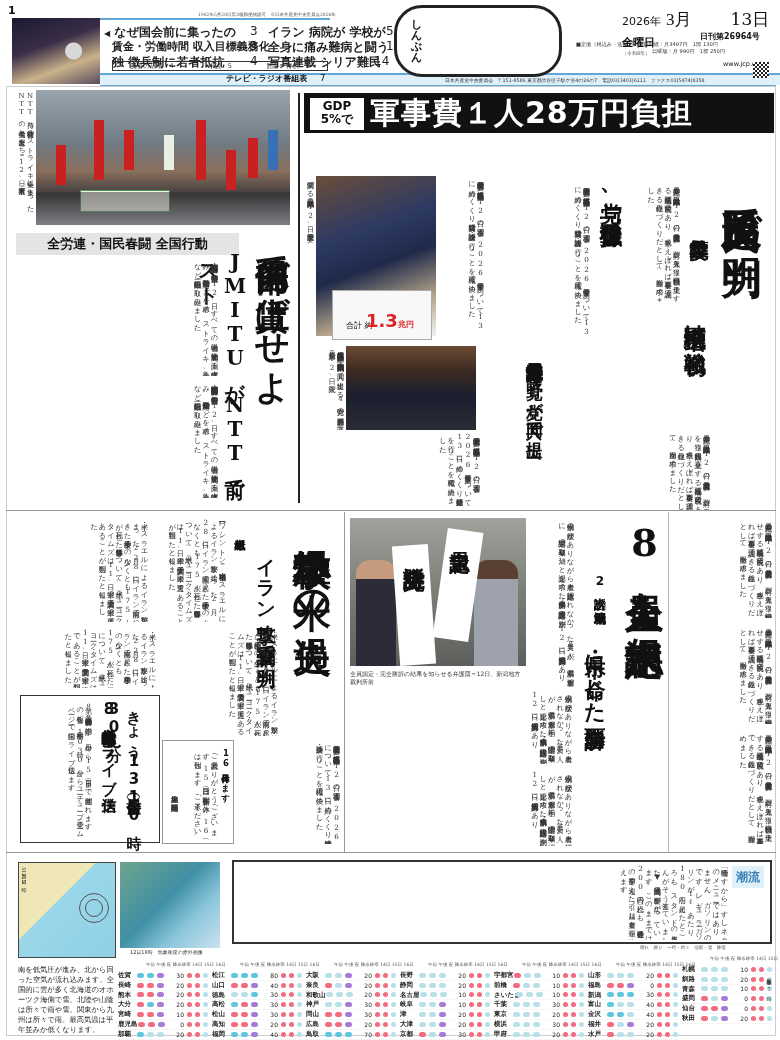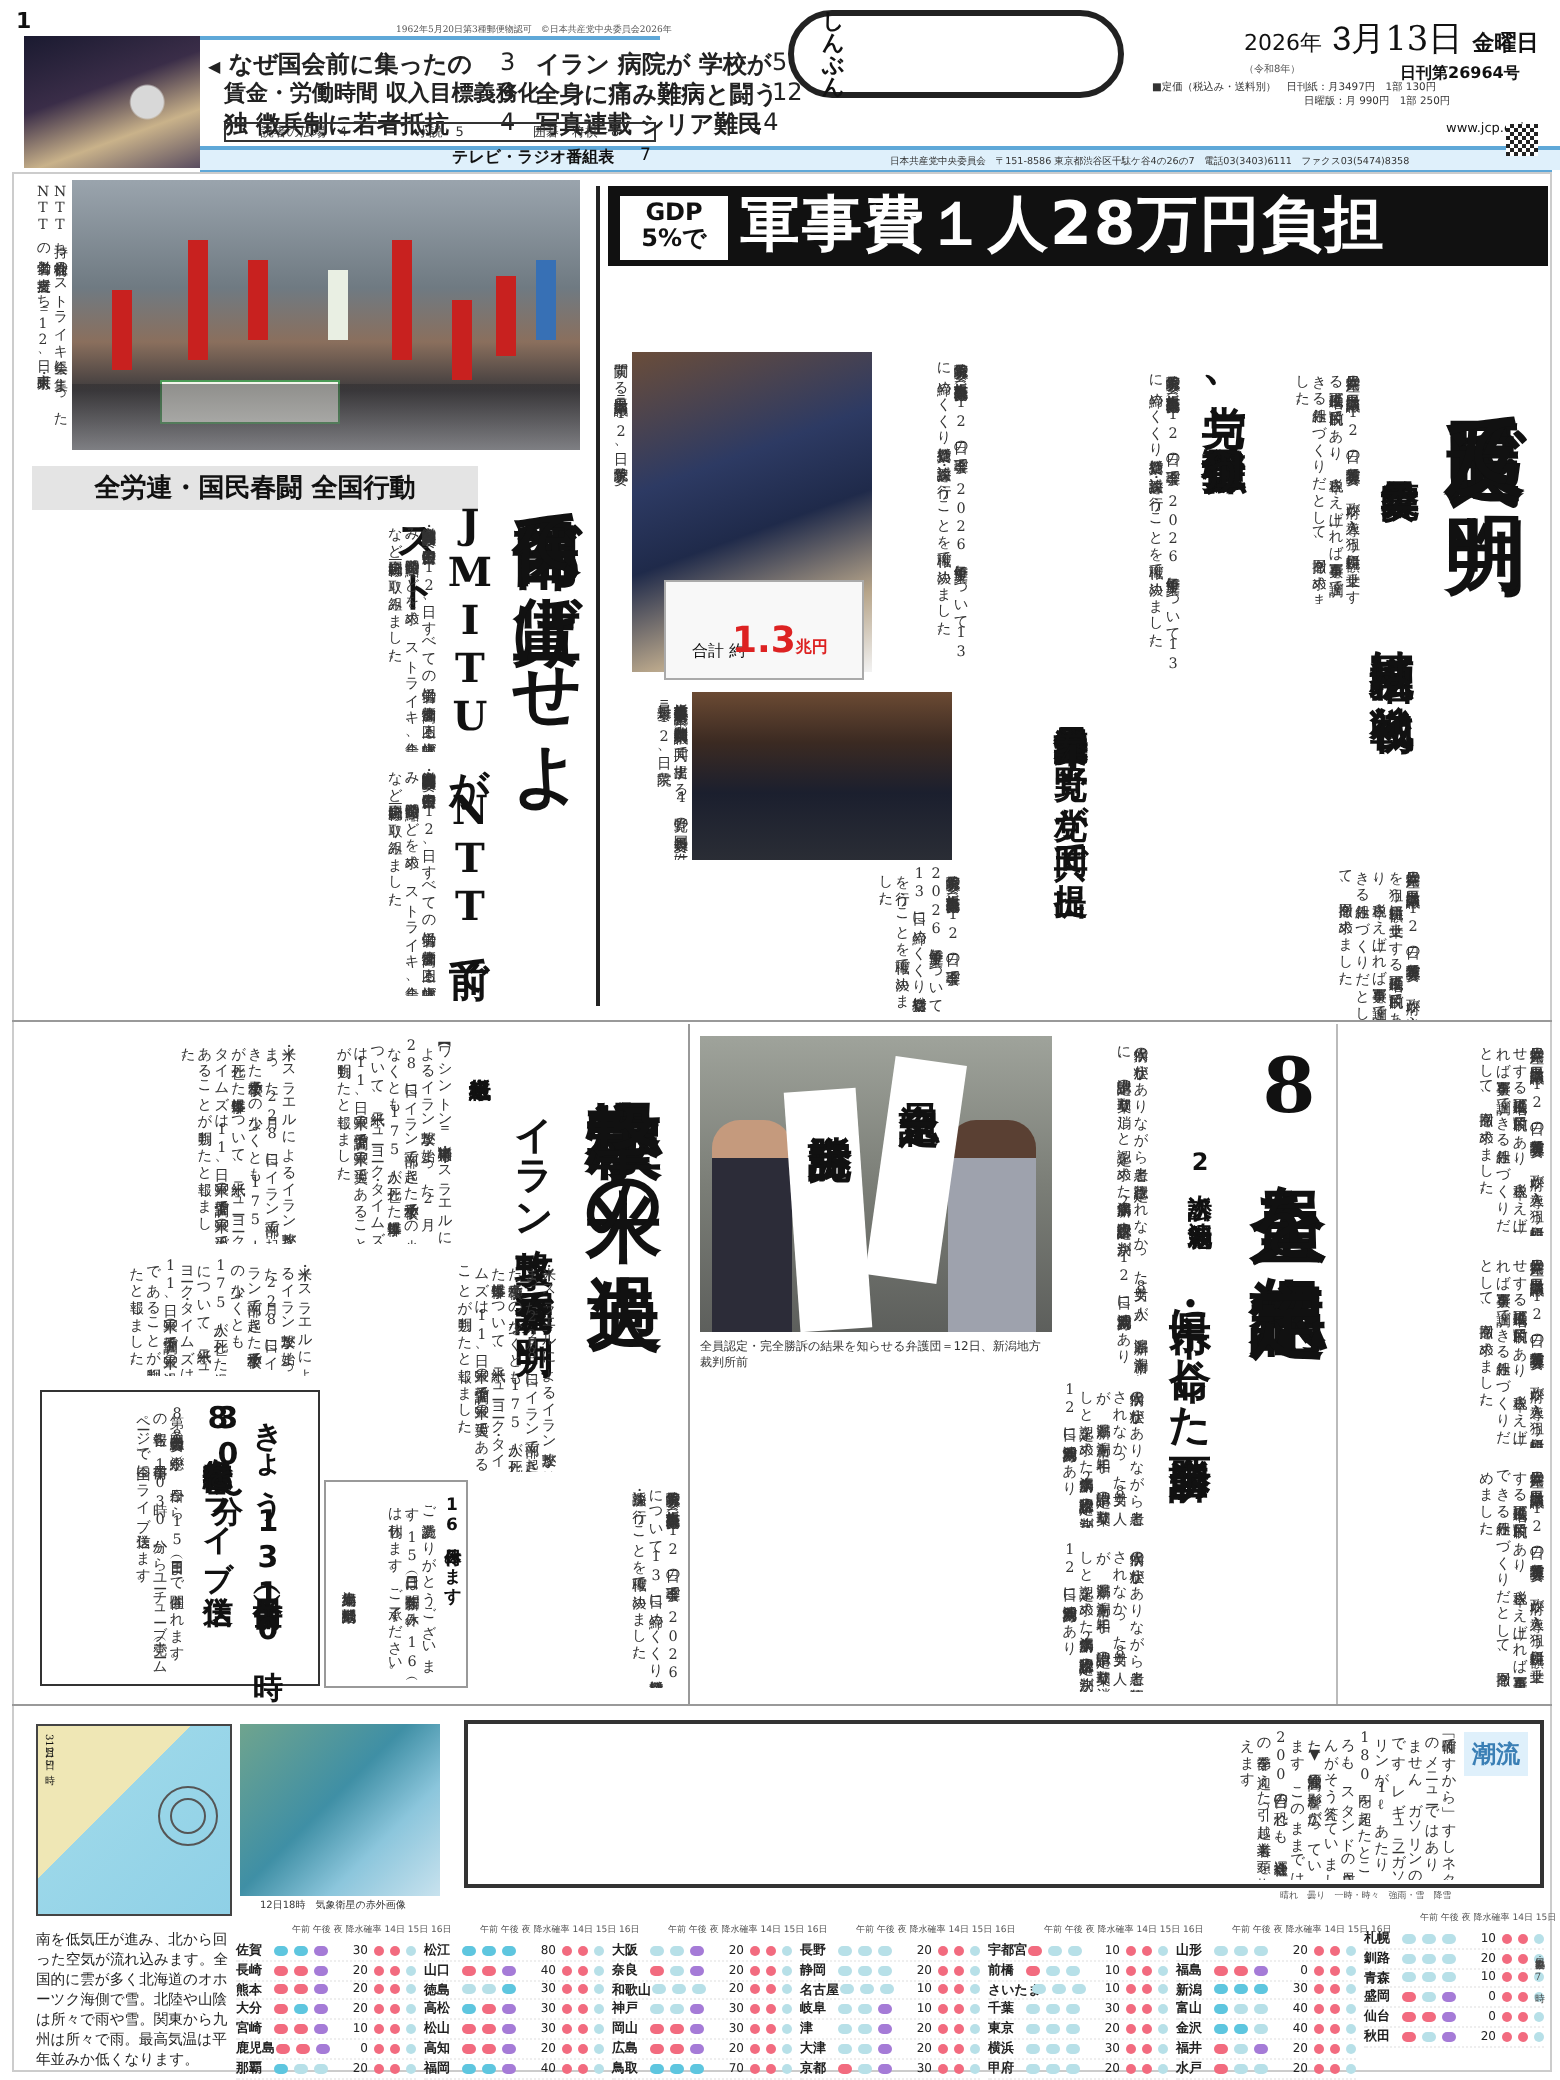--- a/index.html
+++ b/index.html
@@ -17,21 +17,21 @@
   #header-photo { left: 12px; top: 18px; width: 88px; height: 66px; background: radial-gradient(circle at 70% 50%, #d8d8d8 0 8px, transparent 9px), linear-gradient(160deg,#1a1a30,#3a2d48 40%,#c9b28a 70%,#5a4d60); }
   #index-box { left: 100px; top: 18px; width: 300px; height: 66px; }
   .idx-row { position: absolute; font-size: 12px; font-weight: bold; color: #222; white-space: nowrap; }
   .idx-num { font-family: "DejaVu Sans", sans-serif; font-weight: normal; }
   #legal-line { left: 198px; top: 12px; font-size: 4.5px; color: #555; }
   #sub-index { left: 112px; top: 61px; width: 216px; height: 10px; border: 1px solid #333; font-size: 6.5px; display: flex; justify-content: space-around; align-items: center; font-family: "DejaVu Sans", sans-serif; color: #333; }
   #tv-bar { left: 100px; top: 73px; width: 680px; height: 12px; background: #dff0fb; border-top: 2px solid #5fa8d8; }
   #tv-label { left: 226px; top: 73px; font-size: 8px; font-weight: bold; font-family: "DejaVu Sans", sans-serif; }
   #tv-num { left: 320px; top: 73px; font-size: 8.5px; font-family: "DejaVu Sans", sans-serif; }
   
-  #masthead { left: 394px; top: 5px; width: 168px; height: 44px; border: 3px solid #222; border-radius: 28px; background: #fff; display:flex; align-items:center; }
+  #masthead { left: 394px; top: 5px; width: 168px; height: 72px; border: 3px solid #222; border-radius: 28px; background: #fff; display:flex; align-items:center; }
   #mast-small { font-size: 11px; font-weight: bold; line-height: 11px; margin-left: 14px; font-family: "DejaVu Sans", sans-serif; color:#111; }
   #mast-title { font-size: 38px; font-weight: 900; margin-left: 4px; letter-spacing: -2px; font-family: "DejaVu Serif", serif; color:#111; }
   #date-line { left: 622px; top: 8px; font-family: "DejaVu Sans", sans-serif; }
   #issue-num { left: 700px; top: 31px; font-size: 8px; font-weight: bold; font-family: "DejaVu Sans", sans-serif; }
   #price-info { left: 576px; top: 41px; font-size: 5.2px; color:#333; line-height: 7px; font-family: "DejaVu Sans", sans-serif; }
   #website { left: 723px; top: 60px; font-size: 6.5px; font-family: "DejaVu Sans", sans-serif; }
   #qr { left: 753px; top: 62px; width: 16px; height: 16px; background: repeating-conic-gradient(#222 0 25%, #fff 0 50%) 0 0/4px 4px; }
   #address { left: 445px; top: 77px; font-size: 4.8px; color:#333; font-family: "DejaVu Sans", sans-serif; }
   
   #ntt-photo { left: 36px; top: 90px; width: 254px; height: 135px; background: linear-gradient(180deg,#9aa4ad 0%,#6f7a82 40%,#8a6f5d 60%,#3e3b3d 78%,#7f7f83 100%); }
@@ -143,21 +143,21 @@
 <div class="abs" id="tv-bar"></div>
 <div class="abs" id="tv-label">テレビ・ラジオ番組表</div>
 <div class="abs" id="tv-num">7</div>
 
 <div class="abs" id="masthead">
   <div id="mast-small" class="vt-mixed" style="writing-mode:horizontal-tb;width:22px;">しんぶん</div>
 </div>
 
 <div class="abs" id="date-line">
   <span style="font-size:11px;">2026年</span>
-  <span style="font-size:17px;font-family:Liberation Sans, sans-serif;">3月</span><span style="font-size:17px;font-family:'DejaVu Serif',serif;">13日</span>
+  <span style="font-size:17px;font-family:Liberation Serif, serif;">3月</span><span style="font-size:17px;font-family:'DejaVu Serif',serif;margin-left:39px;">13日</span>
   <span style="font-size:11px;font-weight:bold;text-align:center;">金曜日</span>
   <div style="font-size:5px;color:#555;">（令和8年）</div>
 </div>
 <div class="abs" id="issue-num">日刊第26964号</div>
 <div class="abs" id="price-info">
   <div>■定価（税込み・送料別）　日刊紙：月3497円　1部 130円</div>
   <div style="padding-left:76px;">日曜版：月 990円　1部 250円</div>
 </div>
 <div class="abs" id="website">www.jcp.or.jp</div>
 <div class="abs" id="qr"></div>

